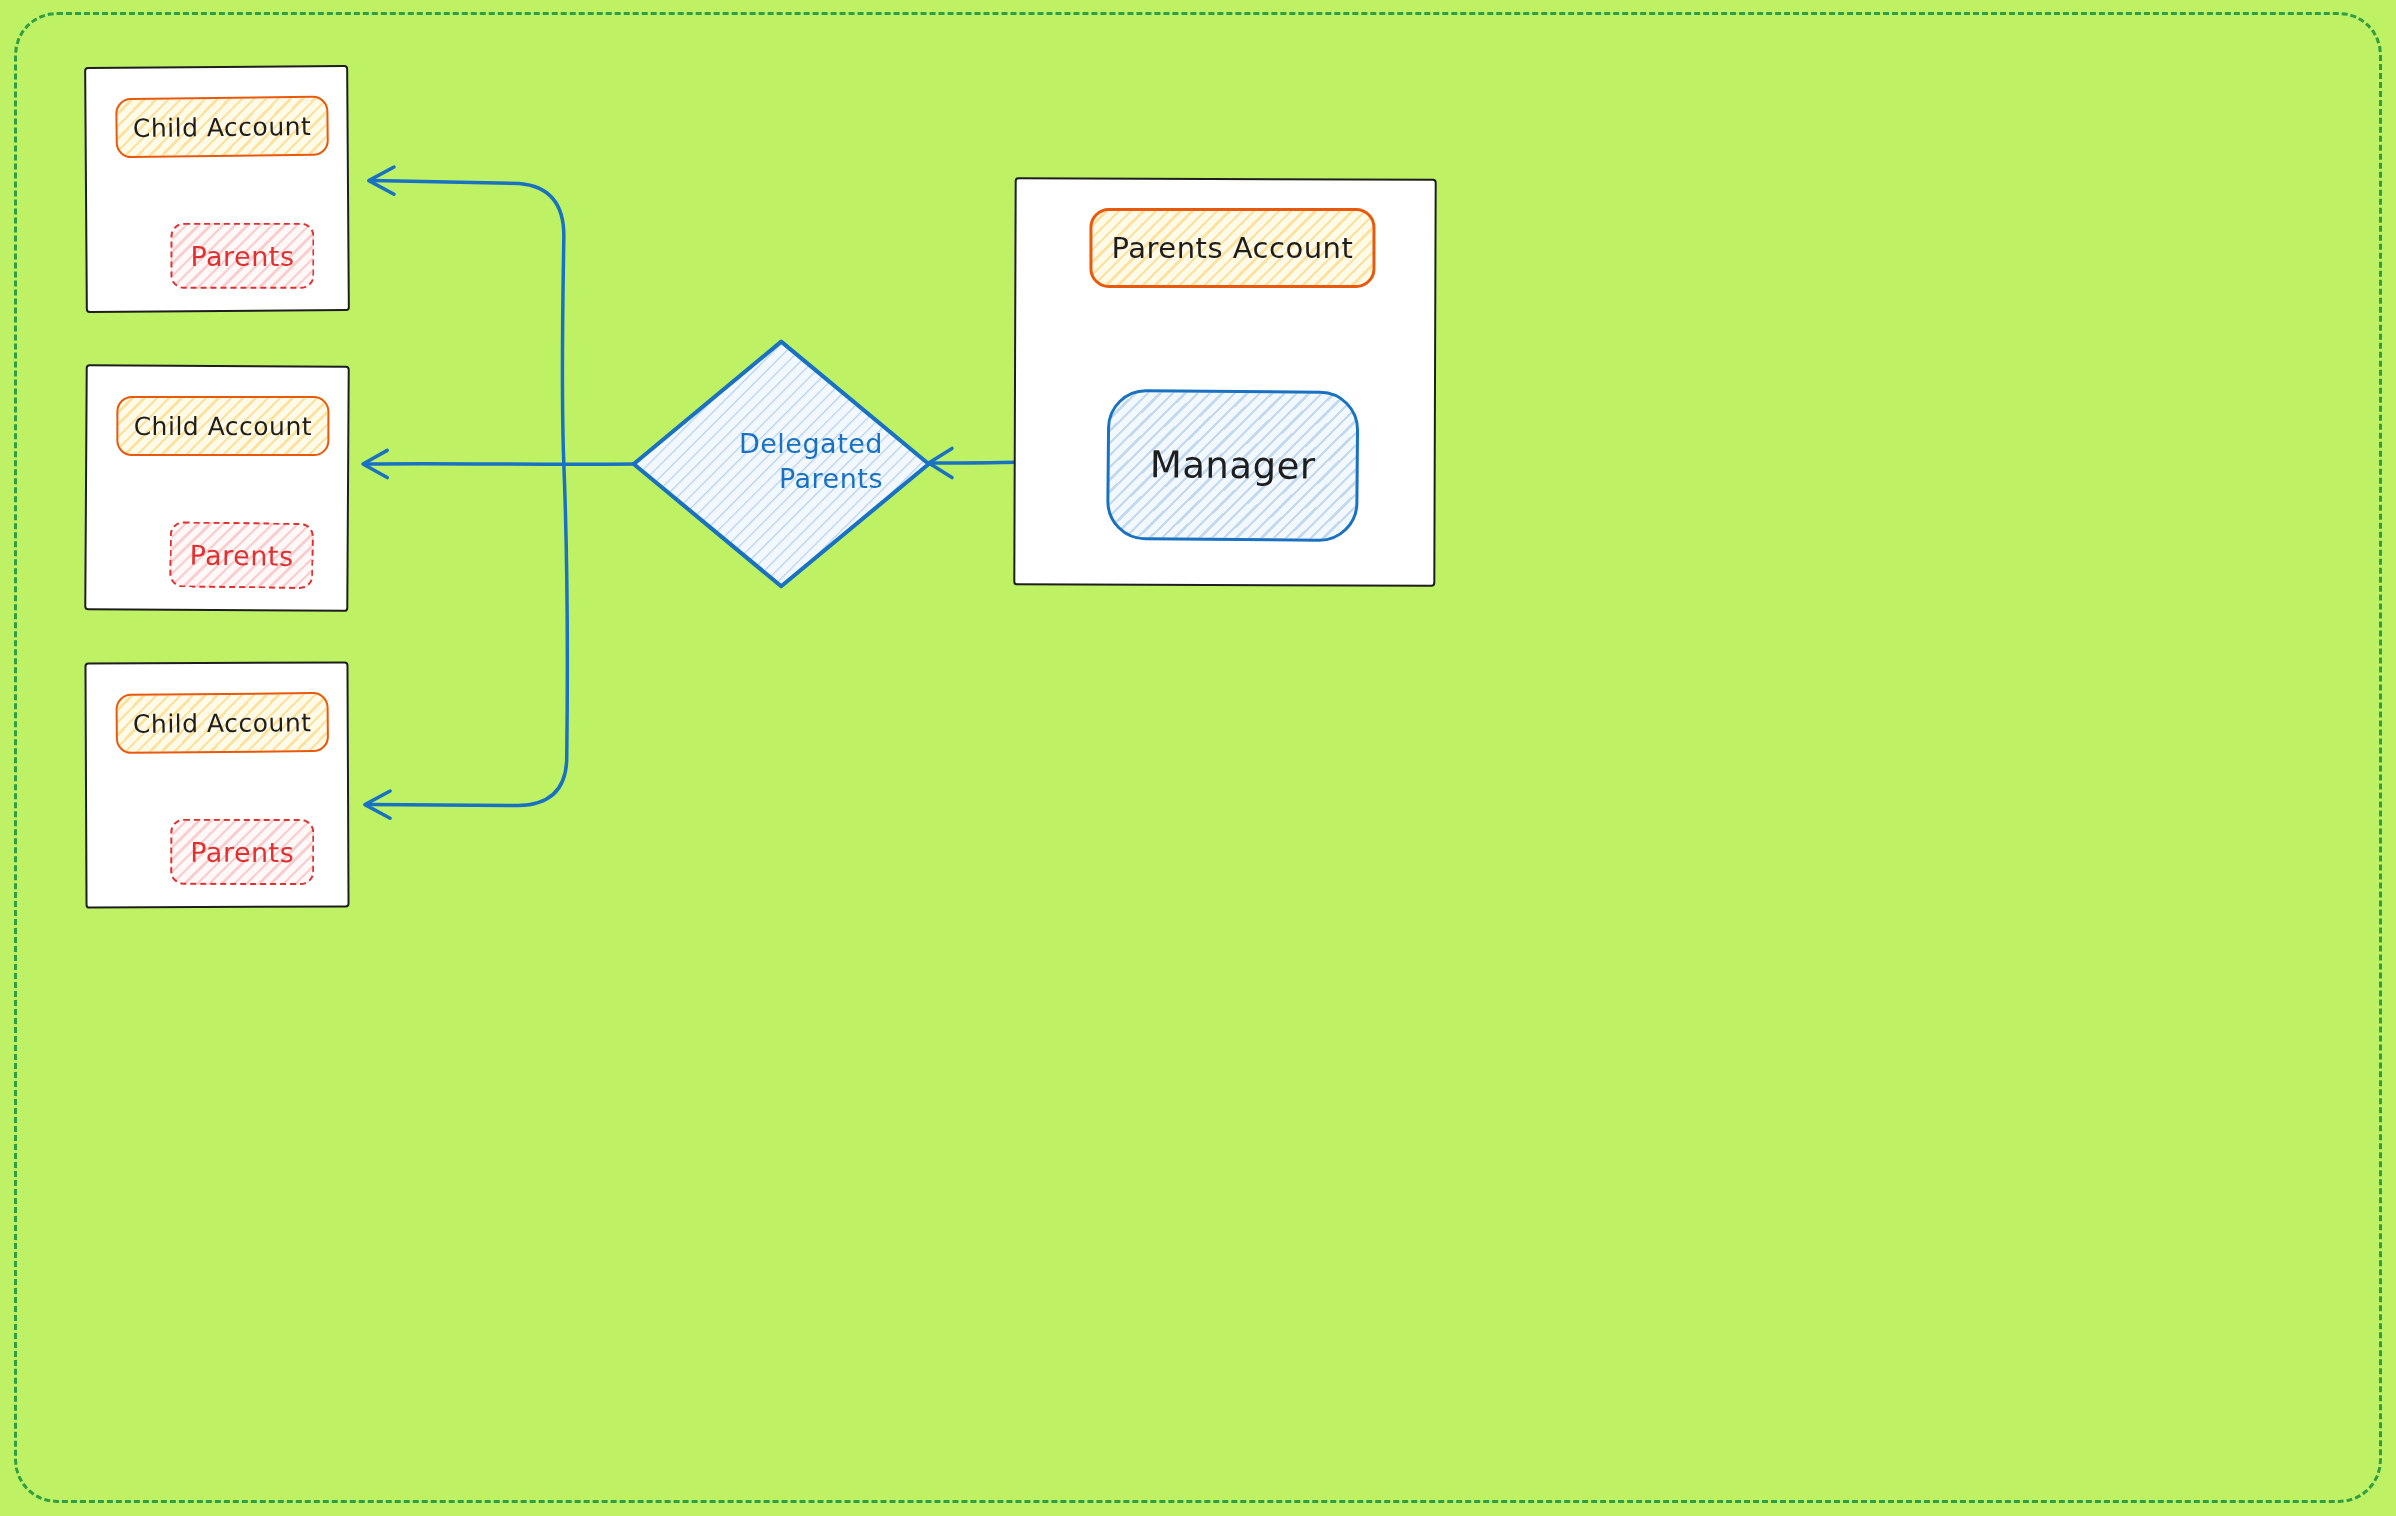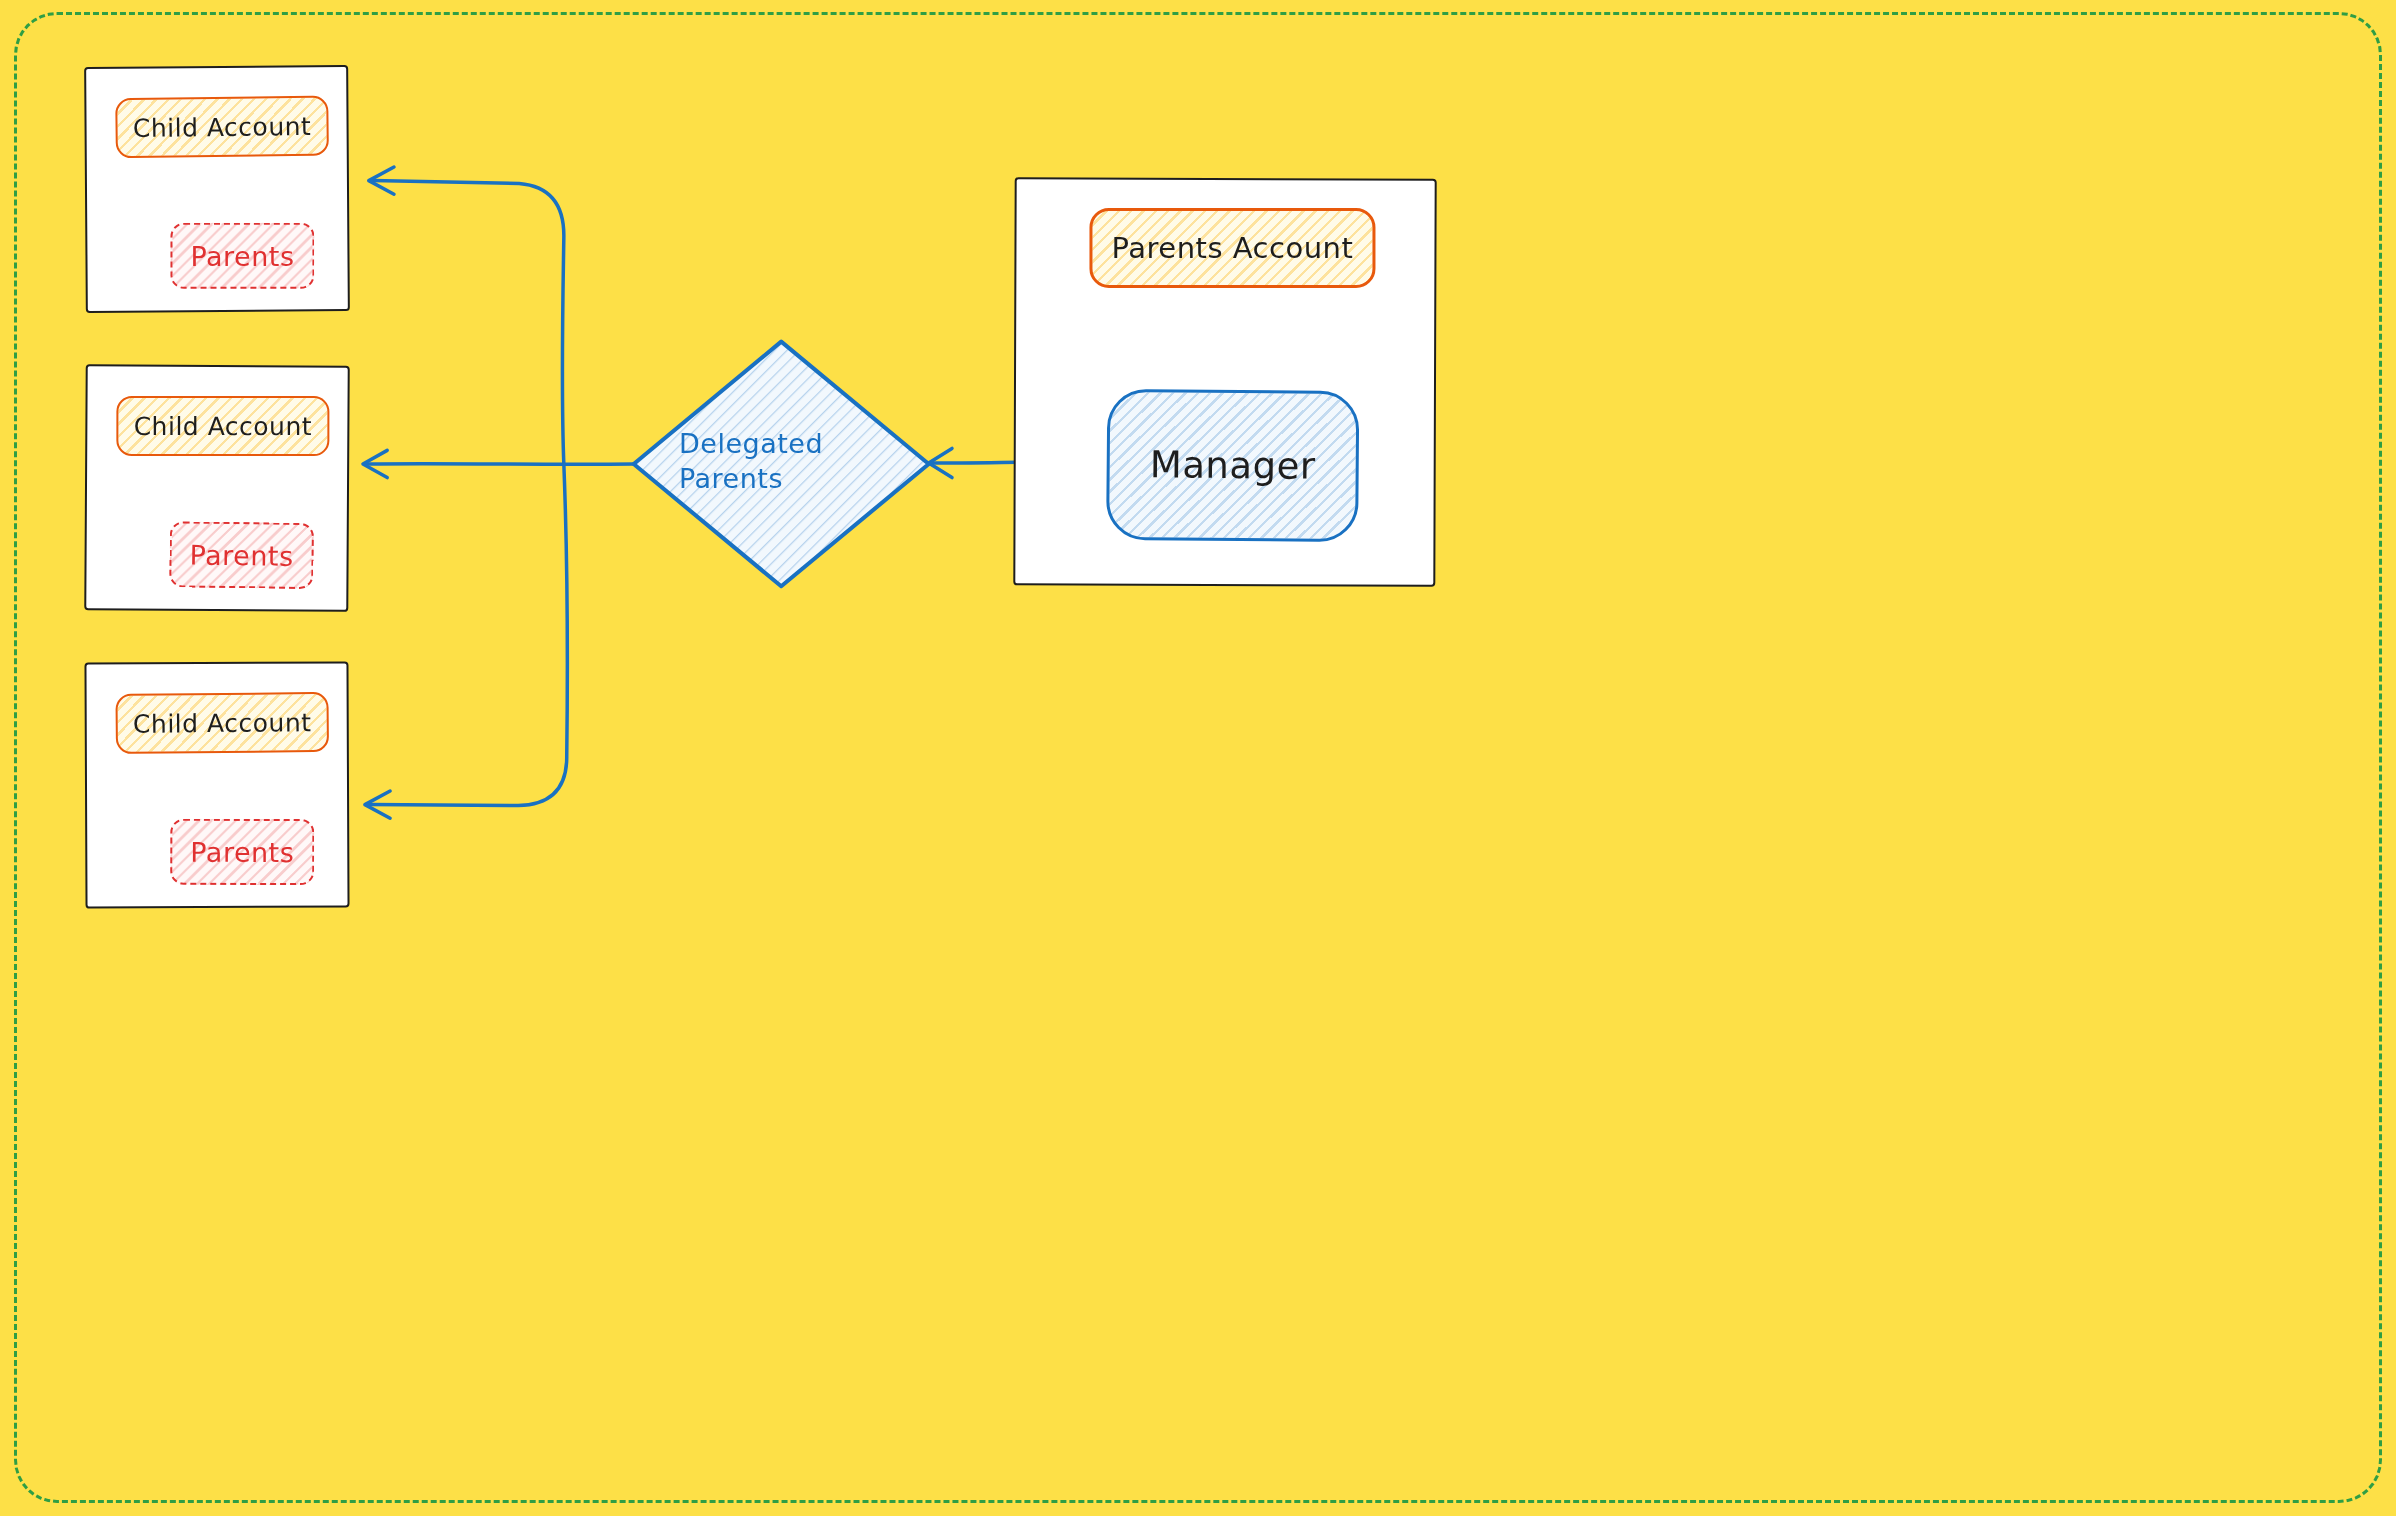--- a/index.html
+++ b/index.html
@@ -3,21 +3,21 @@
 <meta charset="utf-8">
 <style>
   * { box-sizing: border-box; margin: 0; padding: 0; }
   html, body { background: #ffffff; }
   body { font-family: "DejaVu Sans", sans-serif; }
 
   .canvas {
     position: relative;
     width: 2397px;
     height: 1517px;
-    background: #fde047;
+    background: #bef264;
     overflow: hidden;
   }
 
   .frame {
     position: absolute;
     inset: 11.6px 15.5px 13.6px 13.6px;
     border: 3.9px dashed #2f9e44;
     border-radius: 43px;
     pointer-events: none;
   }
@@ -105,21 +105,21 @@
     border-radius: 39px;
     color: #1e1e1e;
     font-size: 37px;
     transform: rotate(0.3deg);
   }
 
   .diamond-label {
     position: absolute;
     left: 679px; top: 427px;
     width: 204px;
-    text-align: left;
+    text-align: right;
     color: #1971c2;
     font-size: 27px;
     line-height: 1.28;
     letter-spacing: 0.5px;
   }
 
   .connectors {
     position: absolute;
     left: 0; top: 0;
     pointer-events: none;

